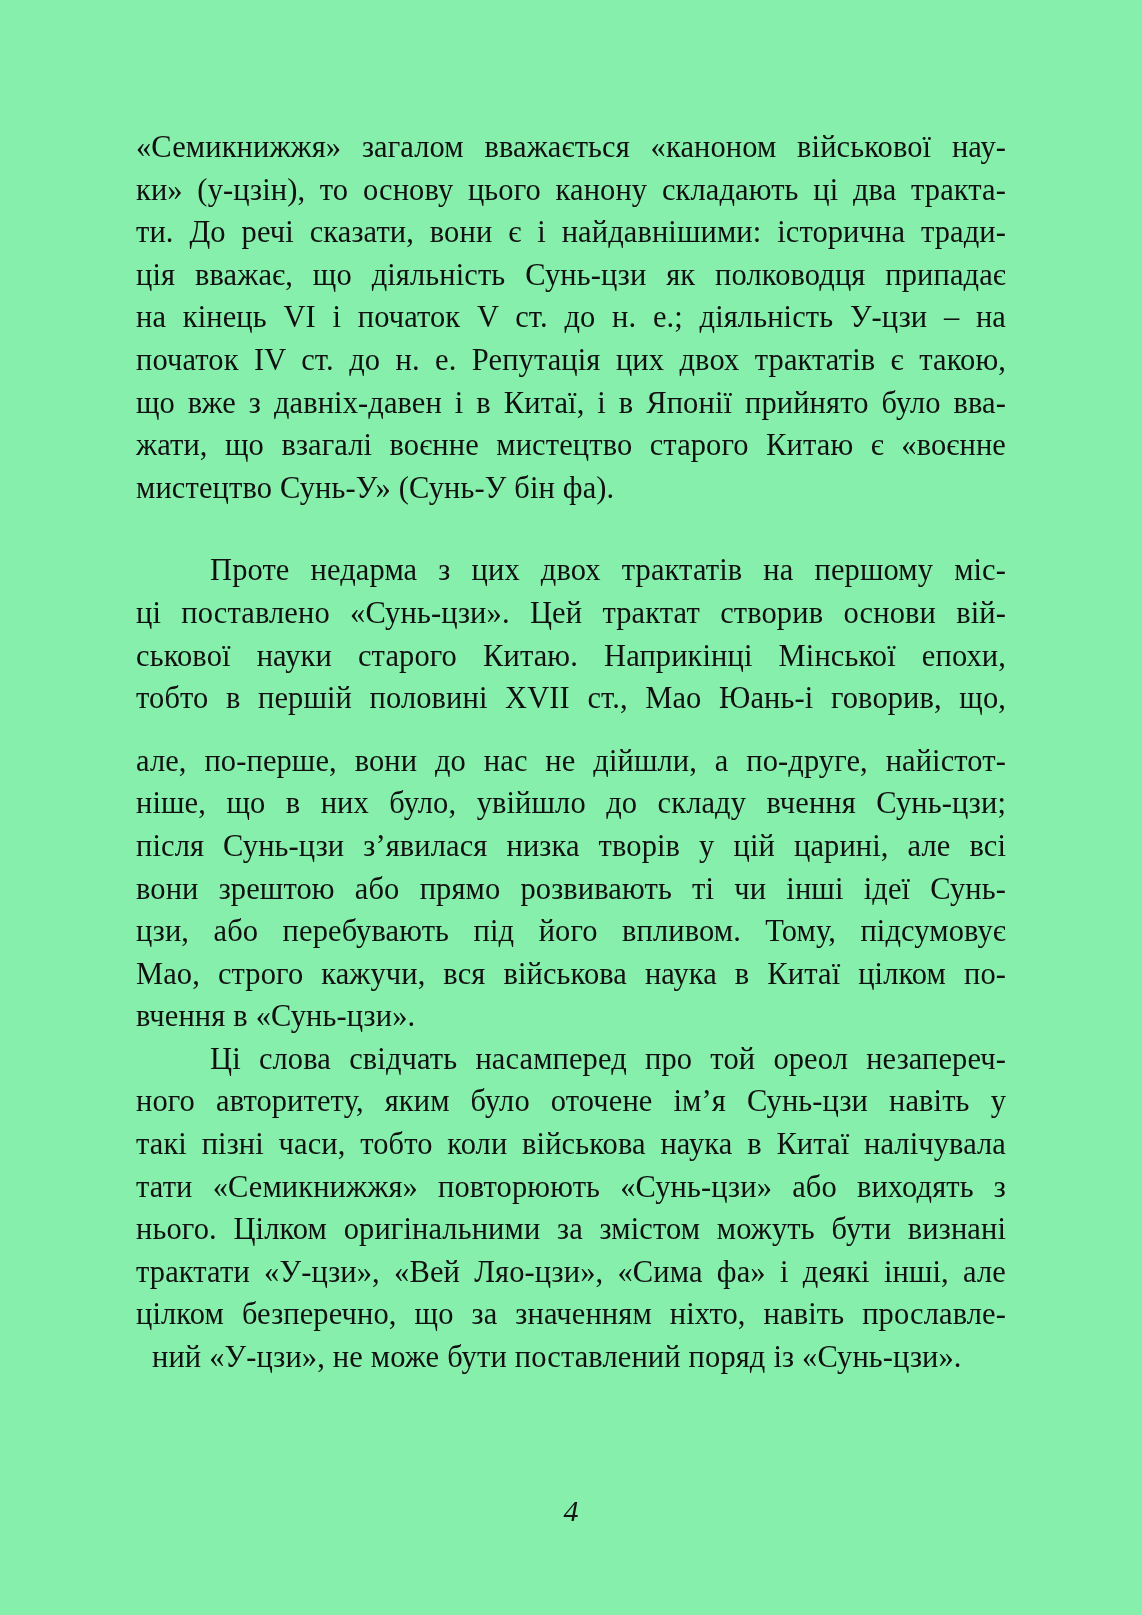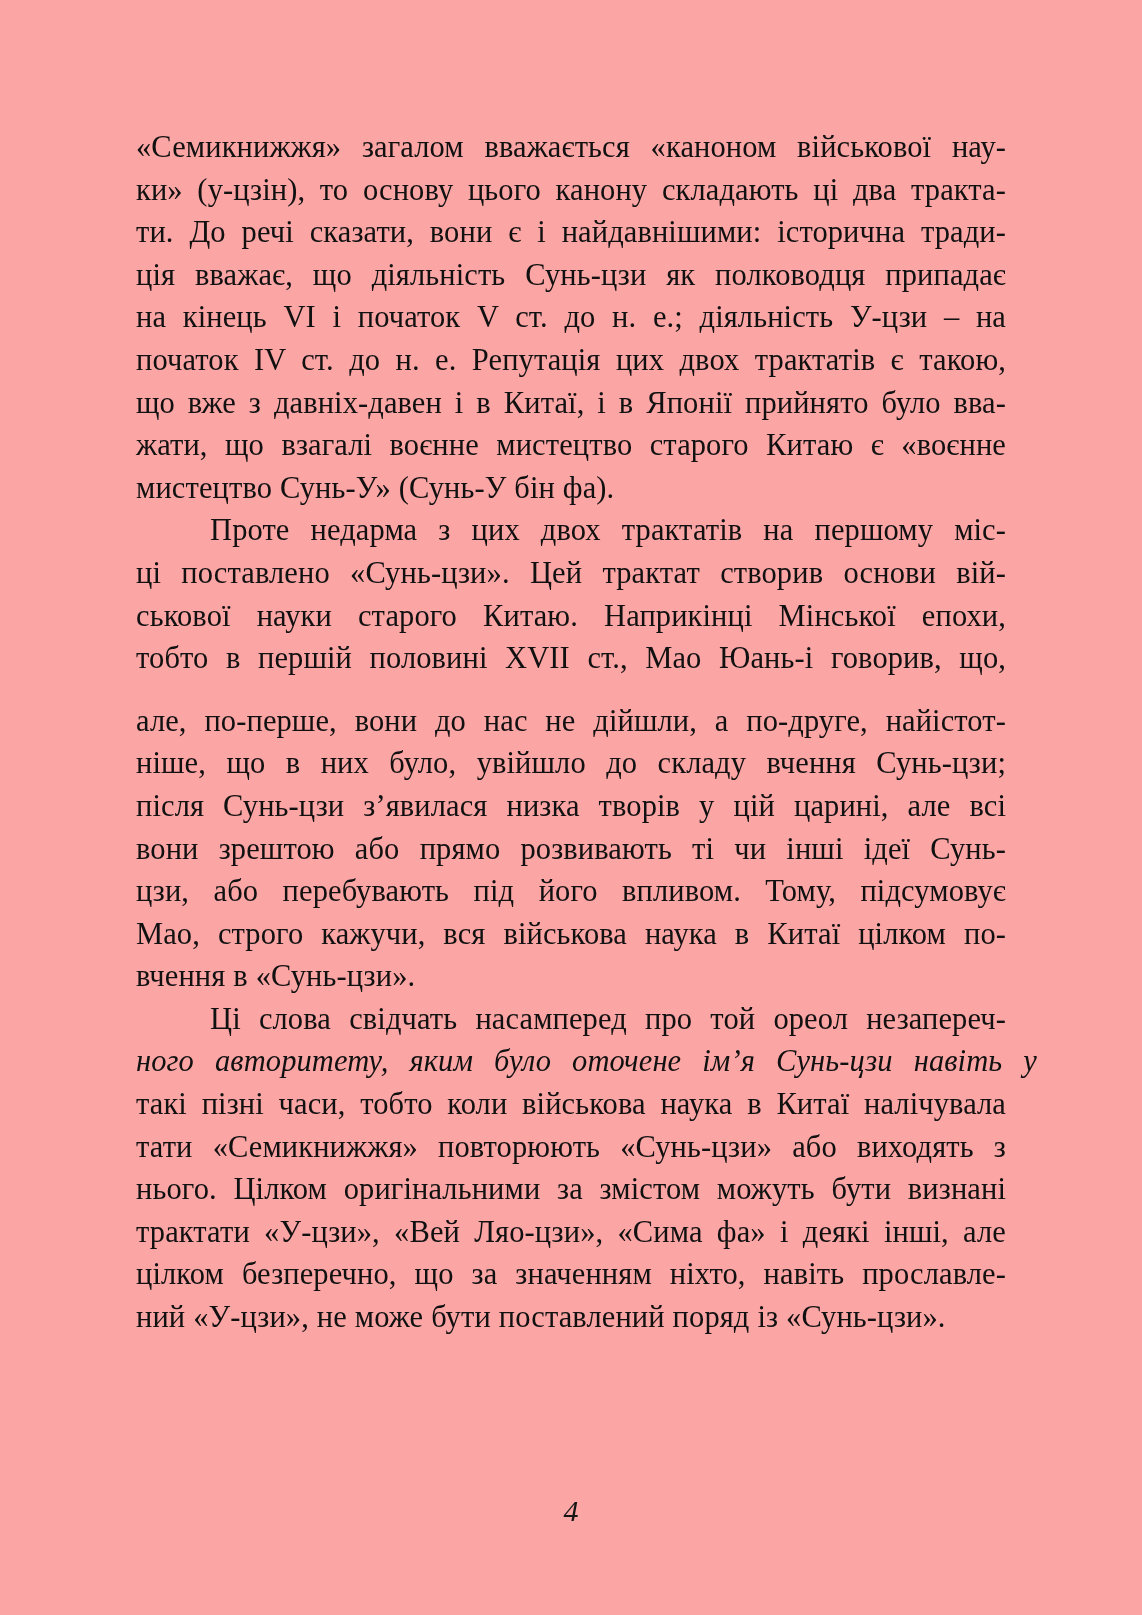--- a/index.html
+++ b/index.html
@@ -12,21 +12,21 @@
     background: #ffffff;
     font-family: "Liberation Serif", "DejaVu Serif", serif;
     color: #0c0c0c;
     overflow: hidden;
   }
 
   .page {
     position: relative;
     width: 1142px;
     height: 1615px;
-    background: #fca5a5;
+    background: #86efac;
   }
 
   .text-block {
     position: absolute;
     left: 136px;
     top: 126px;
     width: 870px;
   }
 
   .para {
@@ -83,41 +83,41 @@
       <span class="line" style="word-spacing: 8.139px;">ти. До речі сказати, вони є і найдавнішими: історична тради-</span>
       <span class="line" style="word-spacing: 12.143px;">ція вважає, що діяльність Сунь-цзи як полководця припадає</span>
       <span class="line" style="word-spacing: 8.957px;">на кінець VI і початок V ст. до н. е.; діяльність У-цзи – на</span>
       <span class="line" style="word-spacing: 7.686px;">початок IV ст. до н. е. Репутація цих двох трактатів є такою,</span>
       <span class="line" style="word-spacing: 5.206px;">що вже з давніх-давен і в Китаї, і в Японії прийнято було вва-</span>
       <span class="line" style="word-spacing: 9.701px;">жати, що взагалі воєнне мистецтво старого Китаю є «воєнне</span>
       <span class="line last" style="text-align-last: left;">мистецтво Сунь-У» (Сунь-У бін фа).</span>
     </div>
 
     <div class="para">
-      <span class="line indent" style="word-spacing: 13.373px;">Проте недарма з цих двох трактатів на першому міс-</span>
+      <span class="line indent" style="word-spacing: 13.373px; margin-top: 40px;">Проте недарма з цих двох трактатів на першому міс-</span>
       <span class="line" style="word-spacing: 12.603px;">ці поставлено «Сунь-цзи». Цей трактат створив основи вій-</span>
       <span class="line" style="word-spacing: 18.367px;">ськової науки старого Китаю. Наприкінці Мінської епохи,</span>
       <span class="line" style="word-spacing: 9.844px;">тобто в першій половині XVII ст., Мао Юань-і говорив, що,</span>
       <span class="line" style="word-spacing: 10.123px; margin-top: 20px;">але, по-перше, вони до нас не дійшли, а по-друге, найістот-</span>
       <span class="line" style="word-spacing: 12.714px;">ніше, що в них було, увійшло до складу вчення Сунь-цзи;</span>
       <span class="line" style="word-spacing: 11.313px;">після Сунь-цзи з’явилася низка творів у цій царині, але всі</span>
       <span class="line" style="word-spacing: 12.464px;">вони зрештою або прямо розвивають ті чи інші ідеї Сунь-</span>
       <span class="line" style="word-spacing: 16.728px;">цзи, або перебувають під його впливом. Тому, підсумовує</span>
       <span class="line" style="word-spacing: 10.233px;">Мао, строго кажучи, вся військова наука в Китаї цілком по-</span>
       <span class="line last" style="text-align-last: left;">вчення в «Сунь-цзи».</span>
     </div>
 
     <div class="para">
       <span class="line indent" style="word-spacing: 10.489px;">Ці слова свідчать насамперед про той ореол незапереч-</span>
-      <span class="line" style="word-spacing: 13.316px; font-style: italic;">ного авторитету, яким було оточене ім’я Сунь-цзи навіть у</span>
+      <span class="line" style="word-spacing: 13.316px;">ного авторитету, яким було оточене ім’я Сунь-цзи навіть у</span>
       <span class="line" style="word-spacing: 7.023px;">такі пізні часи, тобто коли військова наука в Китаї налічувала</span>
       <span class="line" style="word-spacing: 12.43px;">тати «Семикнижжя» повторюють «Сунь-цзи» або виходять з</span>
       <span class="line" style="word-spacing: 8.996px;">нього. Цілком оригінальними за змістом можуть бути визнані</span>
       <span class="line" style="word-spacing: 6.557px;">трактати «У-цзи», «Вей Ляо-цзи», «Сима фа» і деякі інші, але</span>
       <span class="line" style="word-spacing: 10.321px;">цілком безперечно, що за значенням ніхто, навіть прославле-</span>
-      <span class="line last" style="text-align-last: left;">ний «У-цзи», не може бути поставлений поряд із «Сунь-цзи».</span>
+      <span class="line last" style="text-align-last: left; margin-left: 16px;">ний «У-цзи», не може бути поставлений поряд із «Сунь-цзи».</span>
     </div>
 
   </div>
 
   <div class="folio">4</div>
 
 </div>
 
 </body></html>

